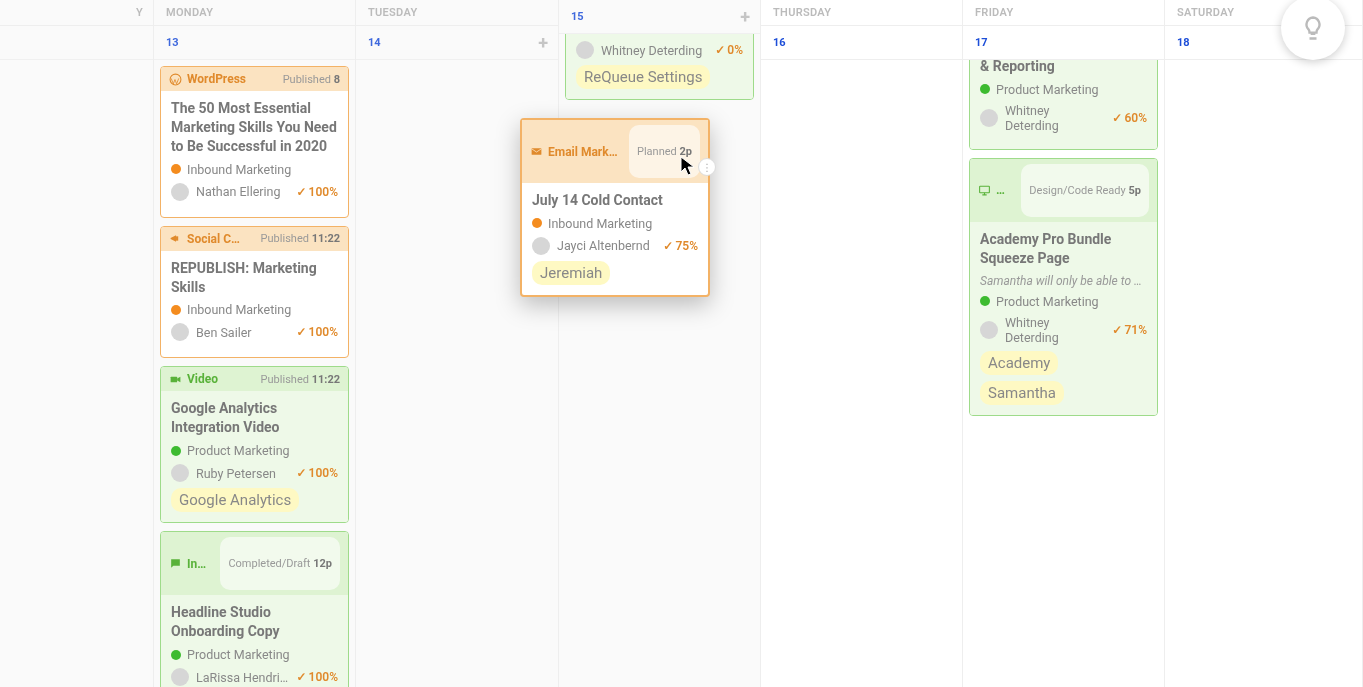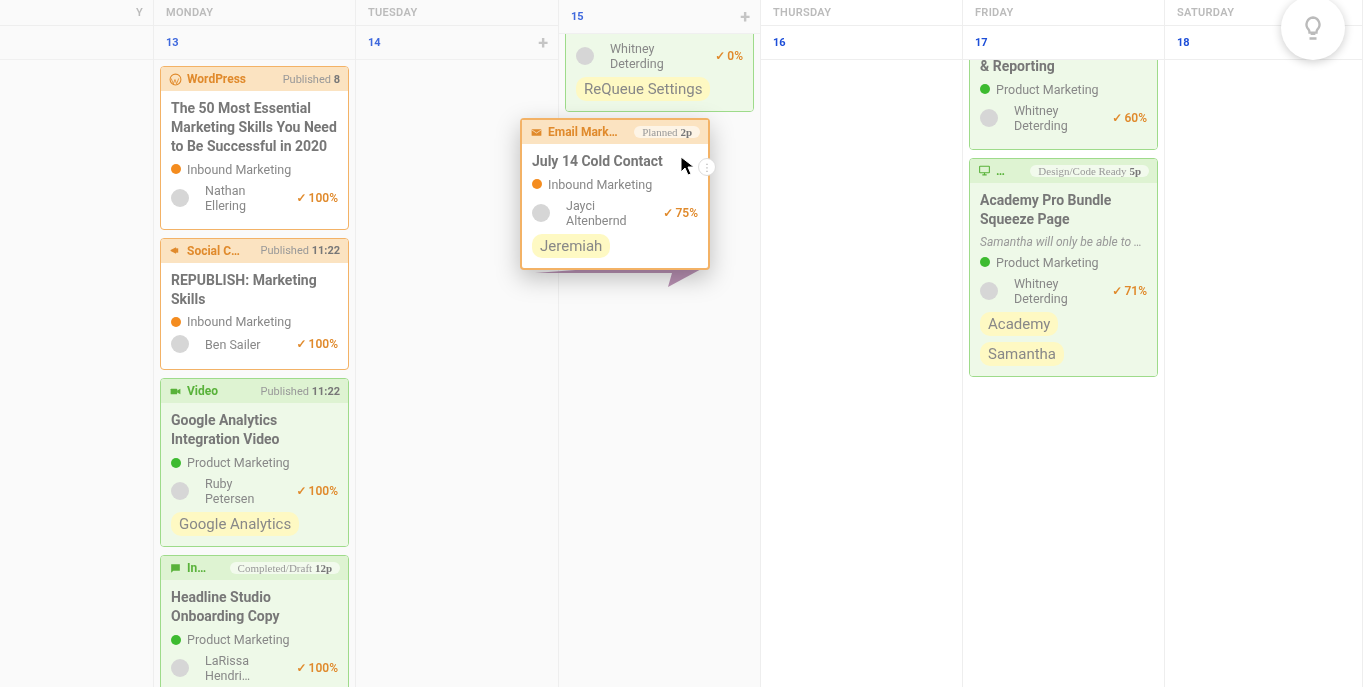--- a/index.html
+++ b/index.html
@@ -25,30 +25,30 @@
   .card-orange { border: 1px solid #f3b266; background: #fff; }
   .card-green { border: 1px solid #9edb8a; background: #fff; }
   .card-head { display: flex; align-items: center; justify-content: space-between; padding: 5px 8px; font-size: 12px; }
   .card-orange .card-head { background: #fbe3c1; }
   .card-green .card-head { background: #def3d2; }
   .ctype { display: flex; align-items: center; gap: 5px; font-weight: 700; overflow: hidden; white-space: nowrap; text-overflow: ellipsis; max-width: 90px; }
   .card-orange .ctype { color: #e08a2c; }
   .card-green .ctype { color: #59b23a; }
   .status { font-size: 11px; color: #999; white-space: nowrap; }
   .status b { color: #777; }
-  .pill { background: rgba(255,255,255,0.6); padding: 0 8px; border-radius: 10px; font-family: Liberation Serif, serif; }
+  .pill { background: rgba(255,255,255,0.6); padding: 20px 8px; border-radius: 10px; }
   .card-body { padding: 8px 10px 10px; }
   .green-body { background: #eef9e8; }
   .card-title { color: #777; font-weight: 700; font-size: 14px; line-height: 1.35; margin-bottom: 6px; }
   .card-note { color: #999; font-style: italic; font-size: 12px; margin-bottom: 6px; white-space: nowrap; overflow: hidden; text-overflow: ellipsis; }
   .cat { display: flex; align-items: center; gap: 6px; color: #888; font-size: 12.5px; margin-bottom: 6px; }
   .dot { width: 10px; height: 10px; border-radius: 50%; }
   .dot-orange { background: #f48c1f; }
   .dot-green { background: #3dbb30; }
-  .person { display: flex; align-items: center; gap: 16px; color: #888; font-size: 12.5px; margin-bottom: 6px; }
+  .person { display: flex; align-items: center; gap: 7px; color: #888; font-size: 12.5px; margin-bottom: 6px; }
   .avatar { width: 18px; height: 18px; border-radius: 50%; background: #d6d6d6; flex: 0 0 18px; }
   .progress { color: #e08a2c; font-size: 12px; font-weight: 600; margin-left: auto; display: flex; align-items: center; gap: 2px; }
   .tags { display: flex; flex-wrap: wrap; gap: 6px; margin-top: 4px; }
   .tag { background: #fef9c3; color: #888; font-size: 15px; padding: 3px 8px; border-radius: 10px; }
   .drag-card { position: absolute; left: 520px; top: 118px; width: 190px; box-shadow: 0 8px 24px rgba(0,0,0,0.25); border-radius: 4px; background: #fff; border: 2px solid #f3b266; z-index: 50; }
   .drag-card .card-head { background: #fbe3c1; }
   .drag-menu { position: absolute; right: -8px; top: 38px; width: 18px; height: 18px; border-radius: 50%; background: #fff; border: 1px solid #ddd; display: flex; align-items: center; justify-content: center; font-size: 10px; color: #aaa; }
   .cursor { position: absolute; left: 680px; top: 156px; z-index: 60; }
   .arrow-annot { position: absolute; left: 530px; top: 245px; z-index: 40; }
   .lightbulb-btn { position: absolute; right: 18px; top: -4px; width: 64px; height: 64px; border-radius: 50%; background: #fff; box-shadow: 0 2px 10px rgba(0,0,0,0.2); display: flex; align-items: center; justify-content: center; z-index: 100; }

